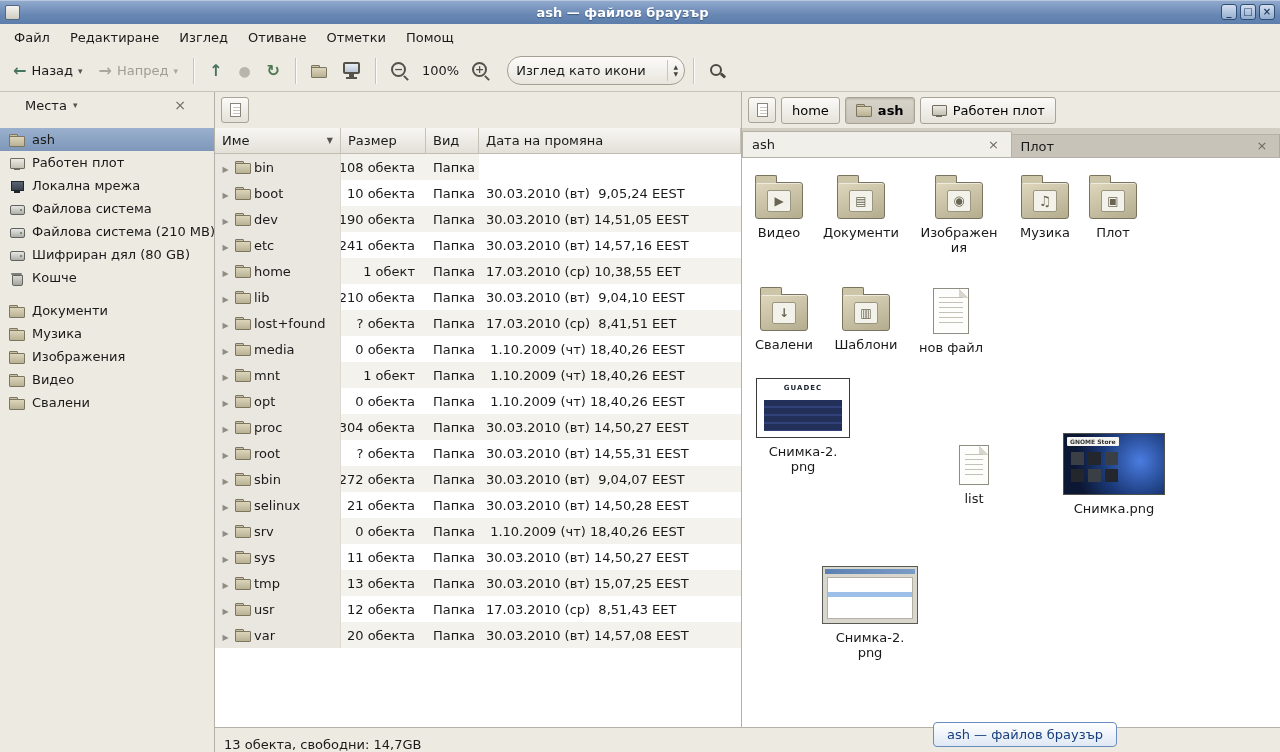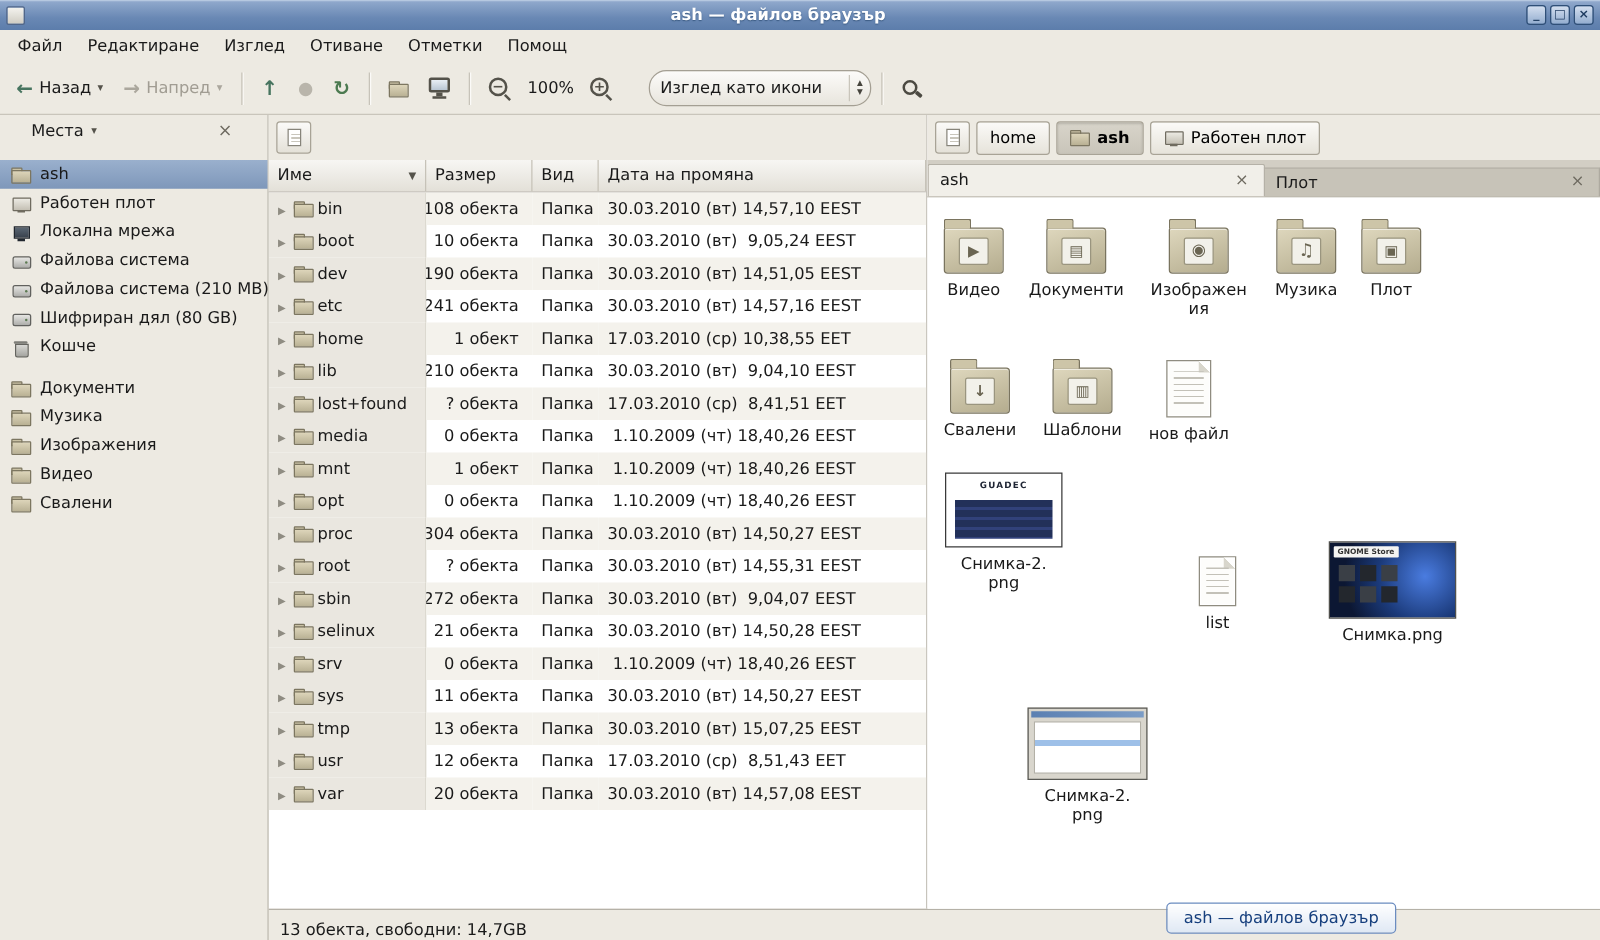--- a/index.html
+++ b/index.html
@@ -30,21 +30,21 @@
   .tb-stop { font-size:14px; line-height:1; color:#b9b5ab; }
   .chev { font-size:9px; color:#55534b; }
   .disabled .chev { color:#aba79d; }
   .zoom-level { padding:0 4px; min-width:40px; text-align:center; }
   .zoomicon { position:relative; width:15px; height:15px; border:2px solid #54524a; border-radius:50%; display:flex; align-items:center; justify-content:center; color:#54524a; font-weight:bold; font-size:11px; margin:0 3px 3px 0; }
   .zoomicon::after { content:""; position:absolute; width:6px; height:2px; background:#54524a; bottom:-4px; right:-5px; transform:rotate(45deg); }
   .zo::before { content:"−"; } .zi::before { content:"+"; }
   .mag { width:16px; height:16px; position:relative; }
   .mag::before { content:""; position:absolute; left:1px; top:1px; width:8px; height:8px; border:2px solid #4c4a42; border-radius:50%; }
   .mag::after { content:""; position:absolute; left:11px; top:11px; width:6px; height:3px; background:#4c4a42; transform:rotate(40deg); border-radius:1px; }
-  .combo { display:flex; align-items:center; border:1px solid #a49f93; border-radius:14px; background:linear-gradient(#fcfbf9,#e8e5dd); height:29px; padding:0 0 0 8px; margin-left:20px; min-width:178px; }
+  .combo { display:flex; align-items:center; border:1px solid #a49f93; border-radius:14px; background:linear-gradient(#fcfbf9,#e8e5dd); height:29px; padding:0 0 0 8px; margin-left:8px; min-width:178px; }
   .combo-arrows { margin-left:auto; display:flex; flex-direction:column; align-items:center; font-size:6px; color:#45433c; line-height:6px; padding:0 6px; border-left:1px solid #c9c5bb; height:21px; justify-content:center; gap:1px; align-self:center; }
   .combo-arrows i { font-style:normal; }
   .i-computer { width:17px; height:12px; border:2px solid #54524a; border-radius:2px; background:linear-gradient(#e8eef5,#b9c6d4); position:relative; margin-bottom:5px; }
   .i-computer::after { content:""; position:absolute; left:4px; bottom:-5px; width:5px; height:3px; background:#54524a; }
   .i-computer::before { content:""; position:absolute; left:1px; bottom:-7px; width:11px; height:2px; background:#54524a; }
 
   
   .icon16 { width:16px; height:16px; position:relative; flex:0 0 16px; display:inline-block; }
   .i-folder::after { content:""; position:absolute; left:0; top:4px; width:14px; height:9px; background:linear-gradient(#ddd5ba,#b9b194); border:1px solid #7c7660; border-radius:1px; }
   .i-folder::before { content:""; position:absolute; left:0; top:2px; width:7px; height:4px; background:#c9c1a4; border:1px solid #7c7660; border-radius:1px 1px 0 0; }
@@ -313,21 +313,20 @@
           <div class="lv-rows">
 
               <div class="lv-row">
                 <div class="cell cell-name">
                   <span class="expander"></span>
                   <span class="icon16 i-folder"></span>
                   <span>bin</span>
                 </div>
                 <div class="cell cell-size">108 обекта</div>
                 <div class="cell cell-type">Папка</div>
-                <div class="cell cell-date">30.03.2010 (вт) 14,57,10 EEST</div>
               </div>
 
               <div class="lv-row">
                 <div class="cell cell-name">
                   <span class="expander"></span>
                   <span class="icon16 i-folder"></span>
                   <span>boot</span>
                 </div>
                 <div class="cell cell-size">10 обекта</div>
                 <div class="cell cell-type">Папка</div>

